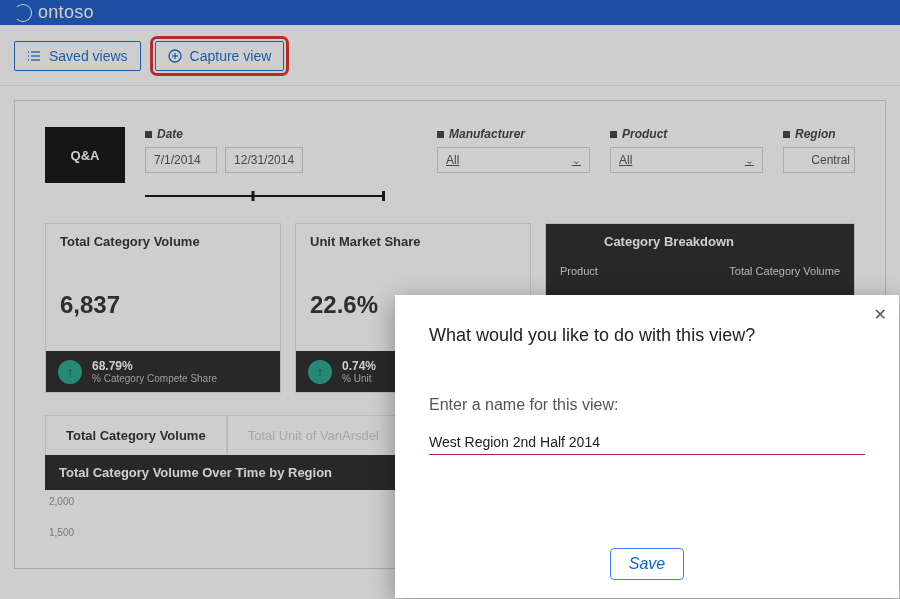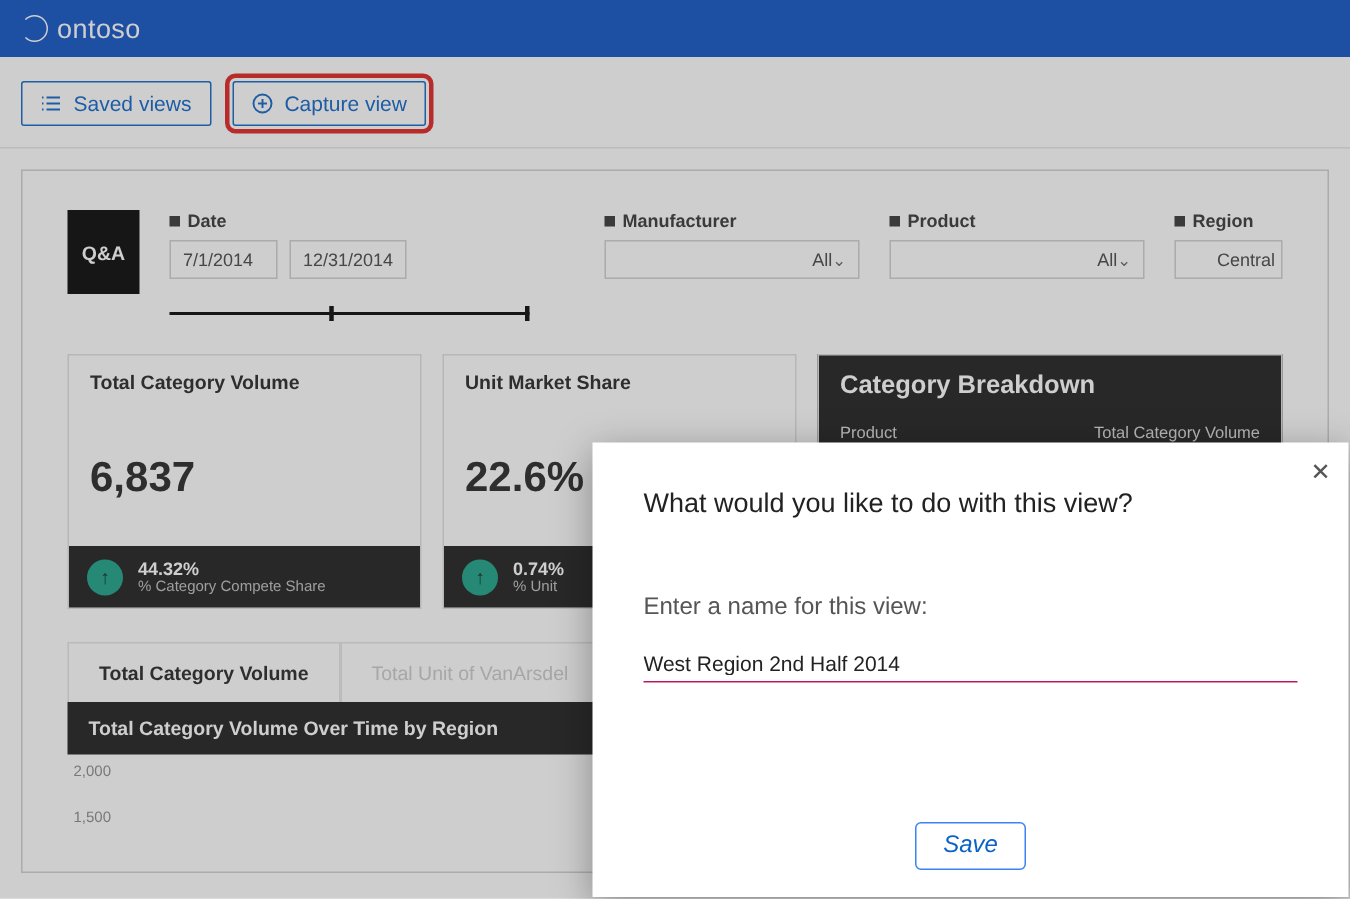--- a/index.html
+++ b/index.html
@@ -1,53 +1,53 @@
 <!DOCTYPE html>
 <html><head>
 <meta charset="utf-8">
 <style>
   * { box-sizing: border-box; margin: 0; padding: 0; }
   html, body { width: 900px; height: 599px; overflow: hidden; font-family: "Segoe UI", Arial, sans-serif; font-size: 13px; color: #222; background: #fff; }
   .scrim { position: absolute; inset: 0; background: rgba(80,80,80,0.28); pointer-events: none; z-index: 5; }
-  .topbar { height: 38px; background: #0b4fc4; display: flex; align-items: center; padding: 0 14px; }
+  .topbar { height: 25px; background: #0b4fc4; display: flex; align-items: center; padding: 0 14px; }
   .brand { color: #fff; font-size: 18px; font-weight: 400; letter-spacing: .3px; display: flex; align-items: center; gap: 6px; }
   .brand-mark { width: 18px; height: 18px; border: 1.6px solid #fff; border-left-color: transparent; border-radius: 50%; display: inline-block; }
   .toolbar { padding: 16px 14px 14px; display: flex; gap: 14px; border-bottom: 1px solid #e6e6e6; }
   .btn-outline { border: 1px solid #0b63c7; color: #0b63c7; background: #fff; padding: 6px 12px; font-size: 14px; display: flex; align-items: center; gap: 8px; border-radius: 2px; cursor: pointer; text-align: center; }
   .btn-highlight { outline: 3px solid #e11e1e; outline-offset: 2px; }
   .icon-list, .icon-plus { display: inline-flex; }
   .report-wrap { padding: 14px; }
   .report { border: 1px solid #cfcfcf; padding: 26px 30px 30px; position: relative; min-height: 455px; }
   .row1 { display: flex; align-items: flex-start; gap: 20px; }
   .qna { width: 86px; height: 56px; background: #000; color: #fff; display: flex; align-items: center; justify-content: center; font-weight: 600; }
   .filter { display: flex; flex-direction: column; gap: 6px; }
-  .filter-label { font-size: 12px; font-weight: 600; color: #333; display: flex; align-items: center; gap: 5px; }
+  .filter-label { font-size: 12px; font-weight: 600; color: #333; display: flex; align-items: center; gap: 5px; font-style: italic; }
   .sq { width: 7px; height: 7px; background: #333; display: inline-block; }
   .inp { border: 1px solid #cfcfcf; background: #fff; padding: 12px 8px; font-size: 12px; color: #444; height: 24px; display: flex; align-items: center; min-width: 72px; }
   .dates { display: flex; gap: 8px; }
   .slider { margin-top: 10px; width: 240px; height: 14px; position: relative; }
   .slider::before { content: ""; position: absolute; left: 0; right: 0; top: 6px; height: 2px; background: #000; }
   .slider .handle { position: absolute; top: 2px; width: 3px; height: 10px; background: #000; }
   .slider .h1 { left: 45%; transform: translateX(-50%); }
   .slider .h2 { right: 0; }
-  .dropdown { width: 170px; display: flex; justify-content: flex-end; align-items: center; }
+  .dropdown { width: 153px; display: flex; justify-content: space-between; align-items: center; text-decoration: underline; }
   .chev { font-size: 11px; color: #666; }
   .region-box { width: 60px; justify-content: flex-end; padding-right: 4px; overflow: hidden; }
   .cards { display: flex; gap: 14px; margin-top: 20px; height: 170px; }
   .card { border: 1px solid #e0e0e0; display: flex; flex-direction: column; flex: 0 0 auto; }
   .card.c1 { width: 236px; }
   .card.c2 { width: 236px; }
   .card.wide { flex: 1; background: #1a1a1a; color: #fff; }
   .card-head { padding: 10px 14px 0; font-size: 13px; font-weight: 600; }
-  .card-val { padding: 10px 14px 0; font-size: 28px; font-weight: 700; flex: 1; display: flex; align-items: center; }
+  .card-val { padding: 10px 14px 0; font-size: 24px; font-weight: 700; flex: 1; display: flex; align-items: center; }
   .card-foot { background: #1a1a1a; color: #fff; padding: 8px 12px; display: flex; align-items: center; gap: 10px; }
   .arrow-badge { width: 24px; height: 24px; border-radius: 50%; background: #16a085; display: flex; align-items: center; justify-content: center; font-weight: 700; color: #0c2b25; }
   .foot-stack .v { font-size: 12px; font-weight: 600; }
   .foot-stack .l { font-size: 10px; color: #bdbdbd; }
-  .wide-head { padding: 10px 14px; font-size: 17px; font-weight: 600; }
+  .wide-head { padding: 10px 14px; font-size: 13px; font-weight: 600; margin-left: 44px; }
   .wide-sub { display: flex; justify-content: space-between; padding: 6px 14px 0; font-size: 11px; color: #ddd; }
   .tabs { margin-top: 22px; display: flex; }
   .tab { padding: 12px 20px; font-size: 13px; border-top: 1px solid #e3e3e3; border-left: 1px solid #e3e3e3; border-right: 1px solid #e3e3e3; font-weight: 600; }
   .tab.inactive { color: #c9c9c9; font-weight: 500; }
   .chart-header { background: #1a1a1a; color: #fff; padding: 10px 14px; font-size: 13px; font-weight: 600; }
   .axis { font-size: 10px; color: #888; padding: 6px 0 0 4px; }
   
   .dialog { position: absolute; left: 395px; top: 295px; width: 504px; height: 303px; background: #fff; box-shadow: 0 6px 24px rgba(0,0,0,.35); z-index: 10; padding: 14px 34px 18px; display: flex; flex-direction: column; }
   .dialog .close { position: absolute; right: 12px; top: 10px; font-size: 16px; color: #555; background: none; border: none; cursor: pointer; }
   .dlg-title { font-size: 18px; font-weight: 400; color: #222; margin: 16px 0 22px; }
@@ -158,21 +158,21 @@
       </div>
     </div>
 
     <div class="cards">
       <div class="card c1">
         <div class="card-head">Total Category Volume</div>
         <div class="card-val">6,837</div>
         <div class="card-foot">
           <div class="arrow-badge">↑</div>
           <div class="foot-stack">
-            <div class="v">44.32%</div>
+            <div class="v">68.79%</div>
             <div class="l">% Category Compete Share</div>
           </div>
         </div>
       </div>
 
       <div class="card c2">
         <div class="card-head">Unit Market Share</div>
         <div class="card-val">22.6%</div>
         <div class="card-foot">
           <div class="arrow-badge">↑</div>

